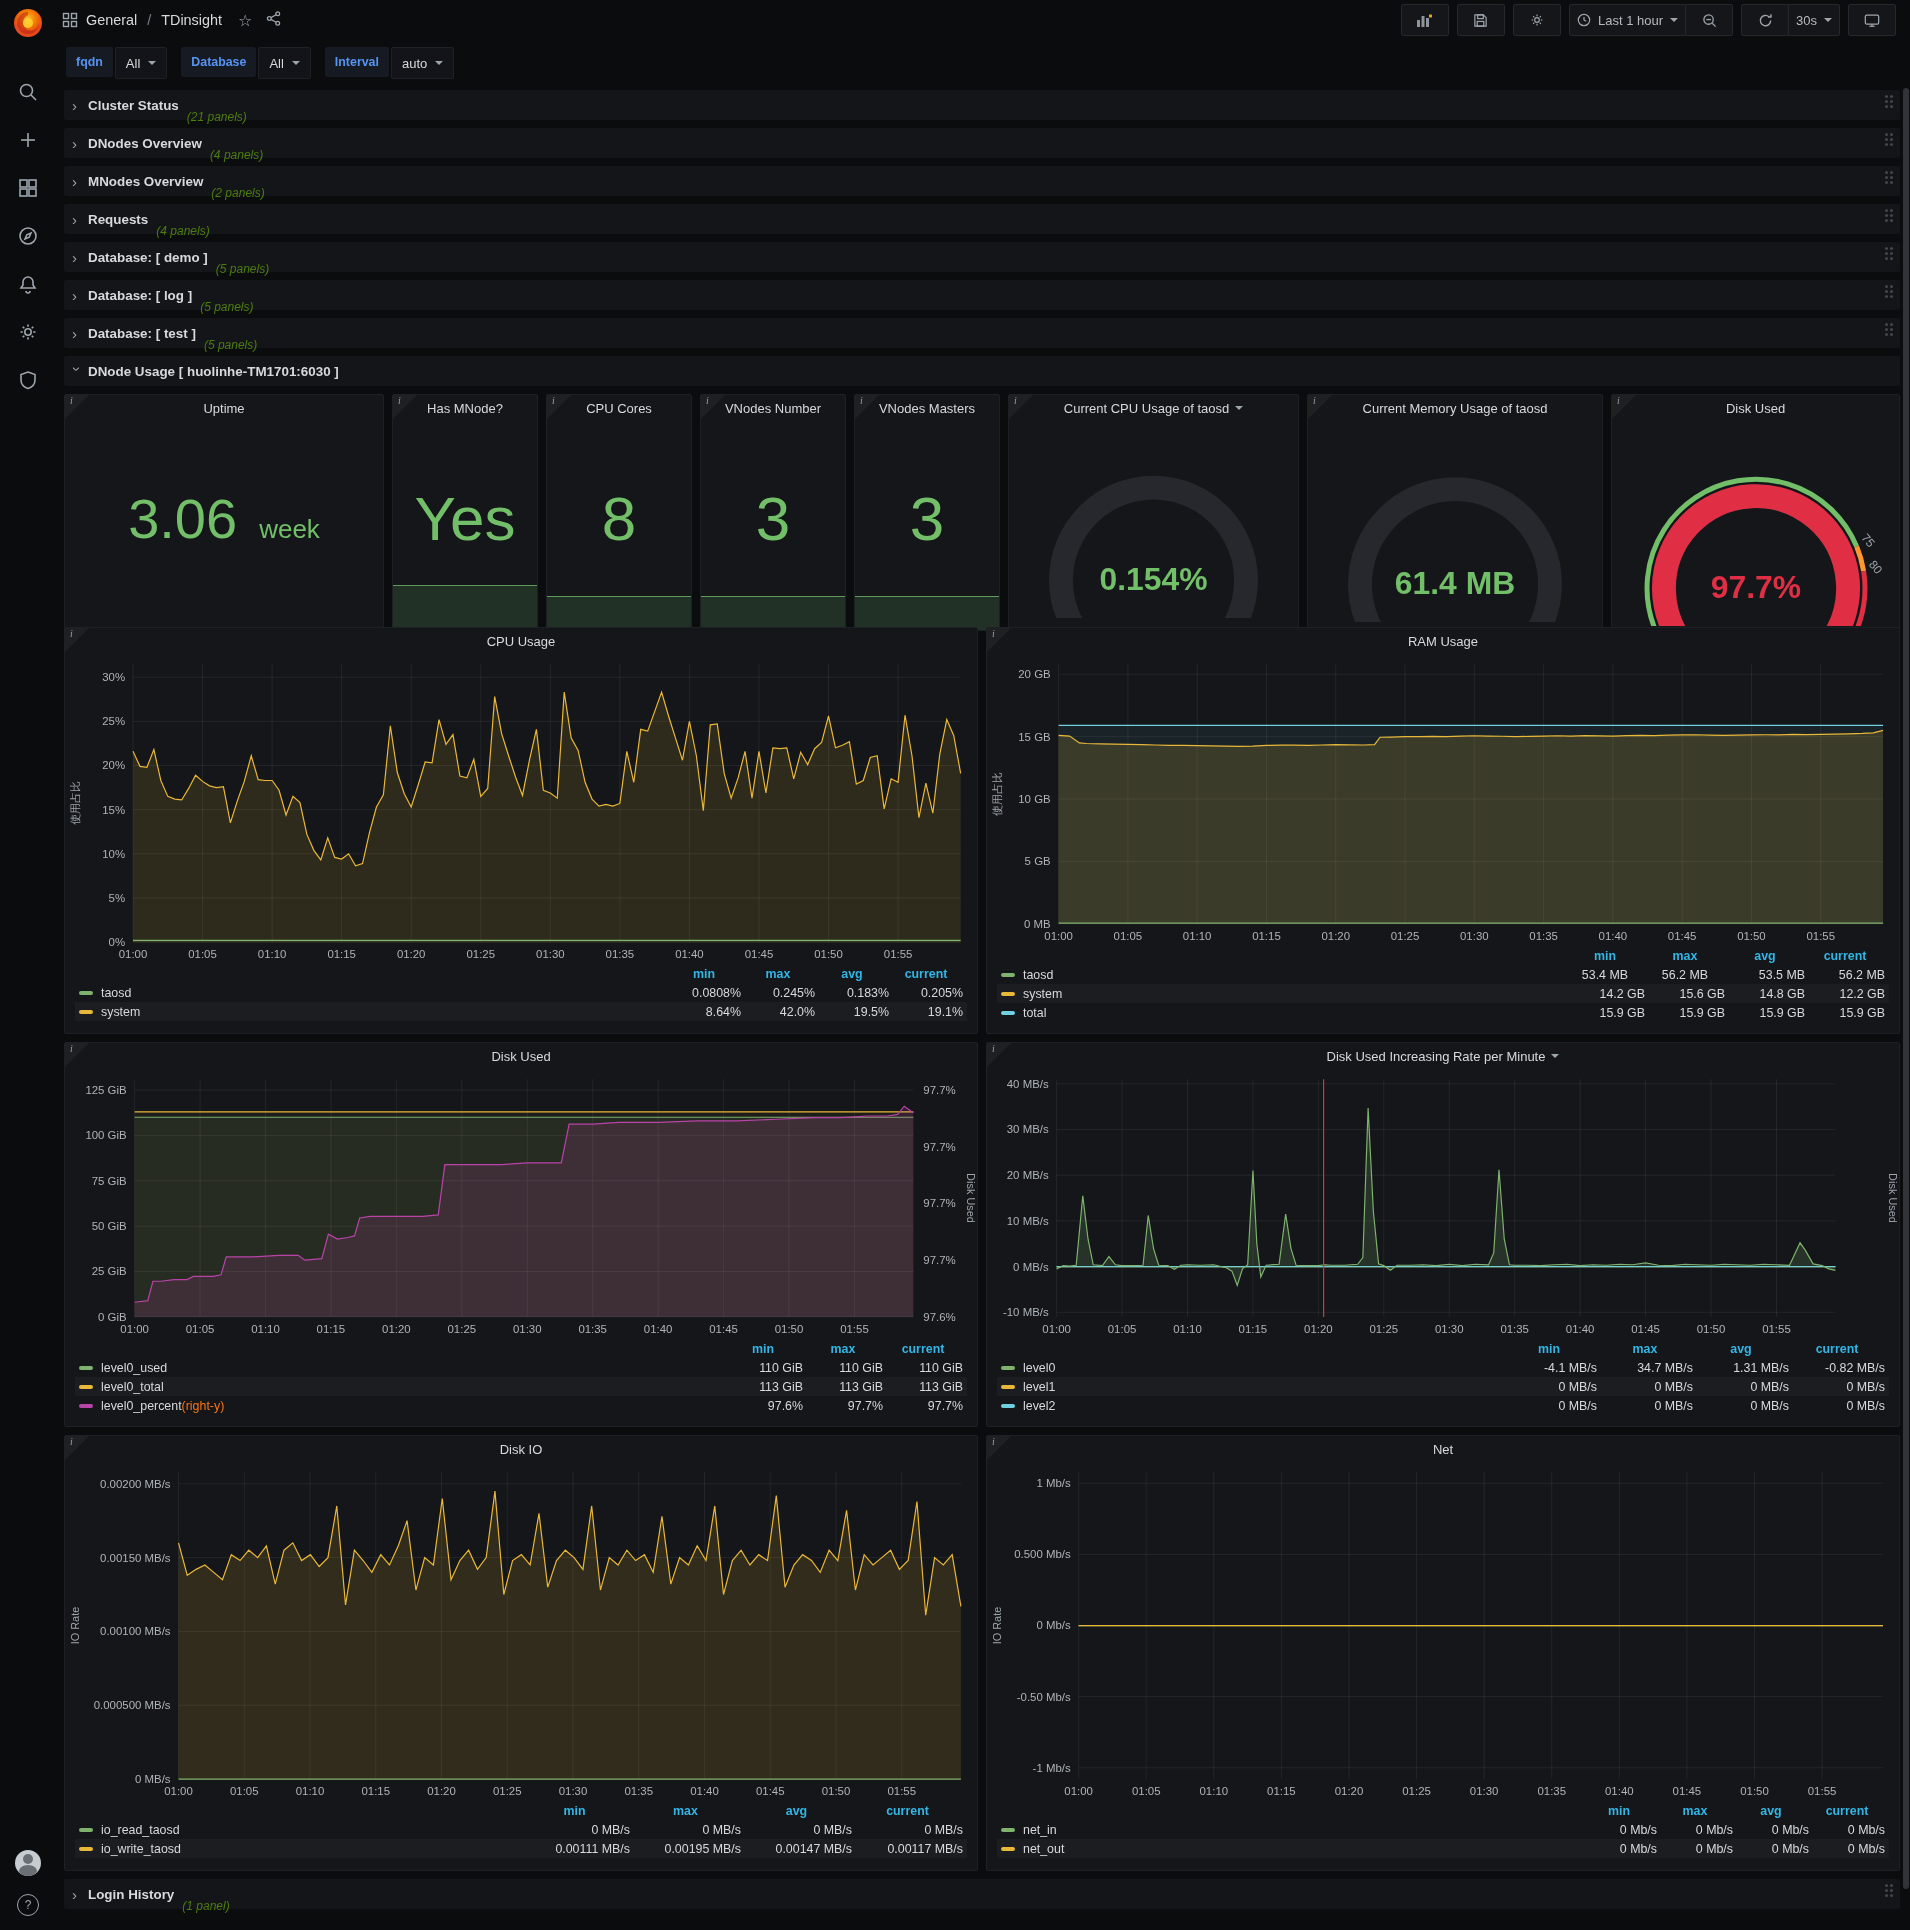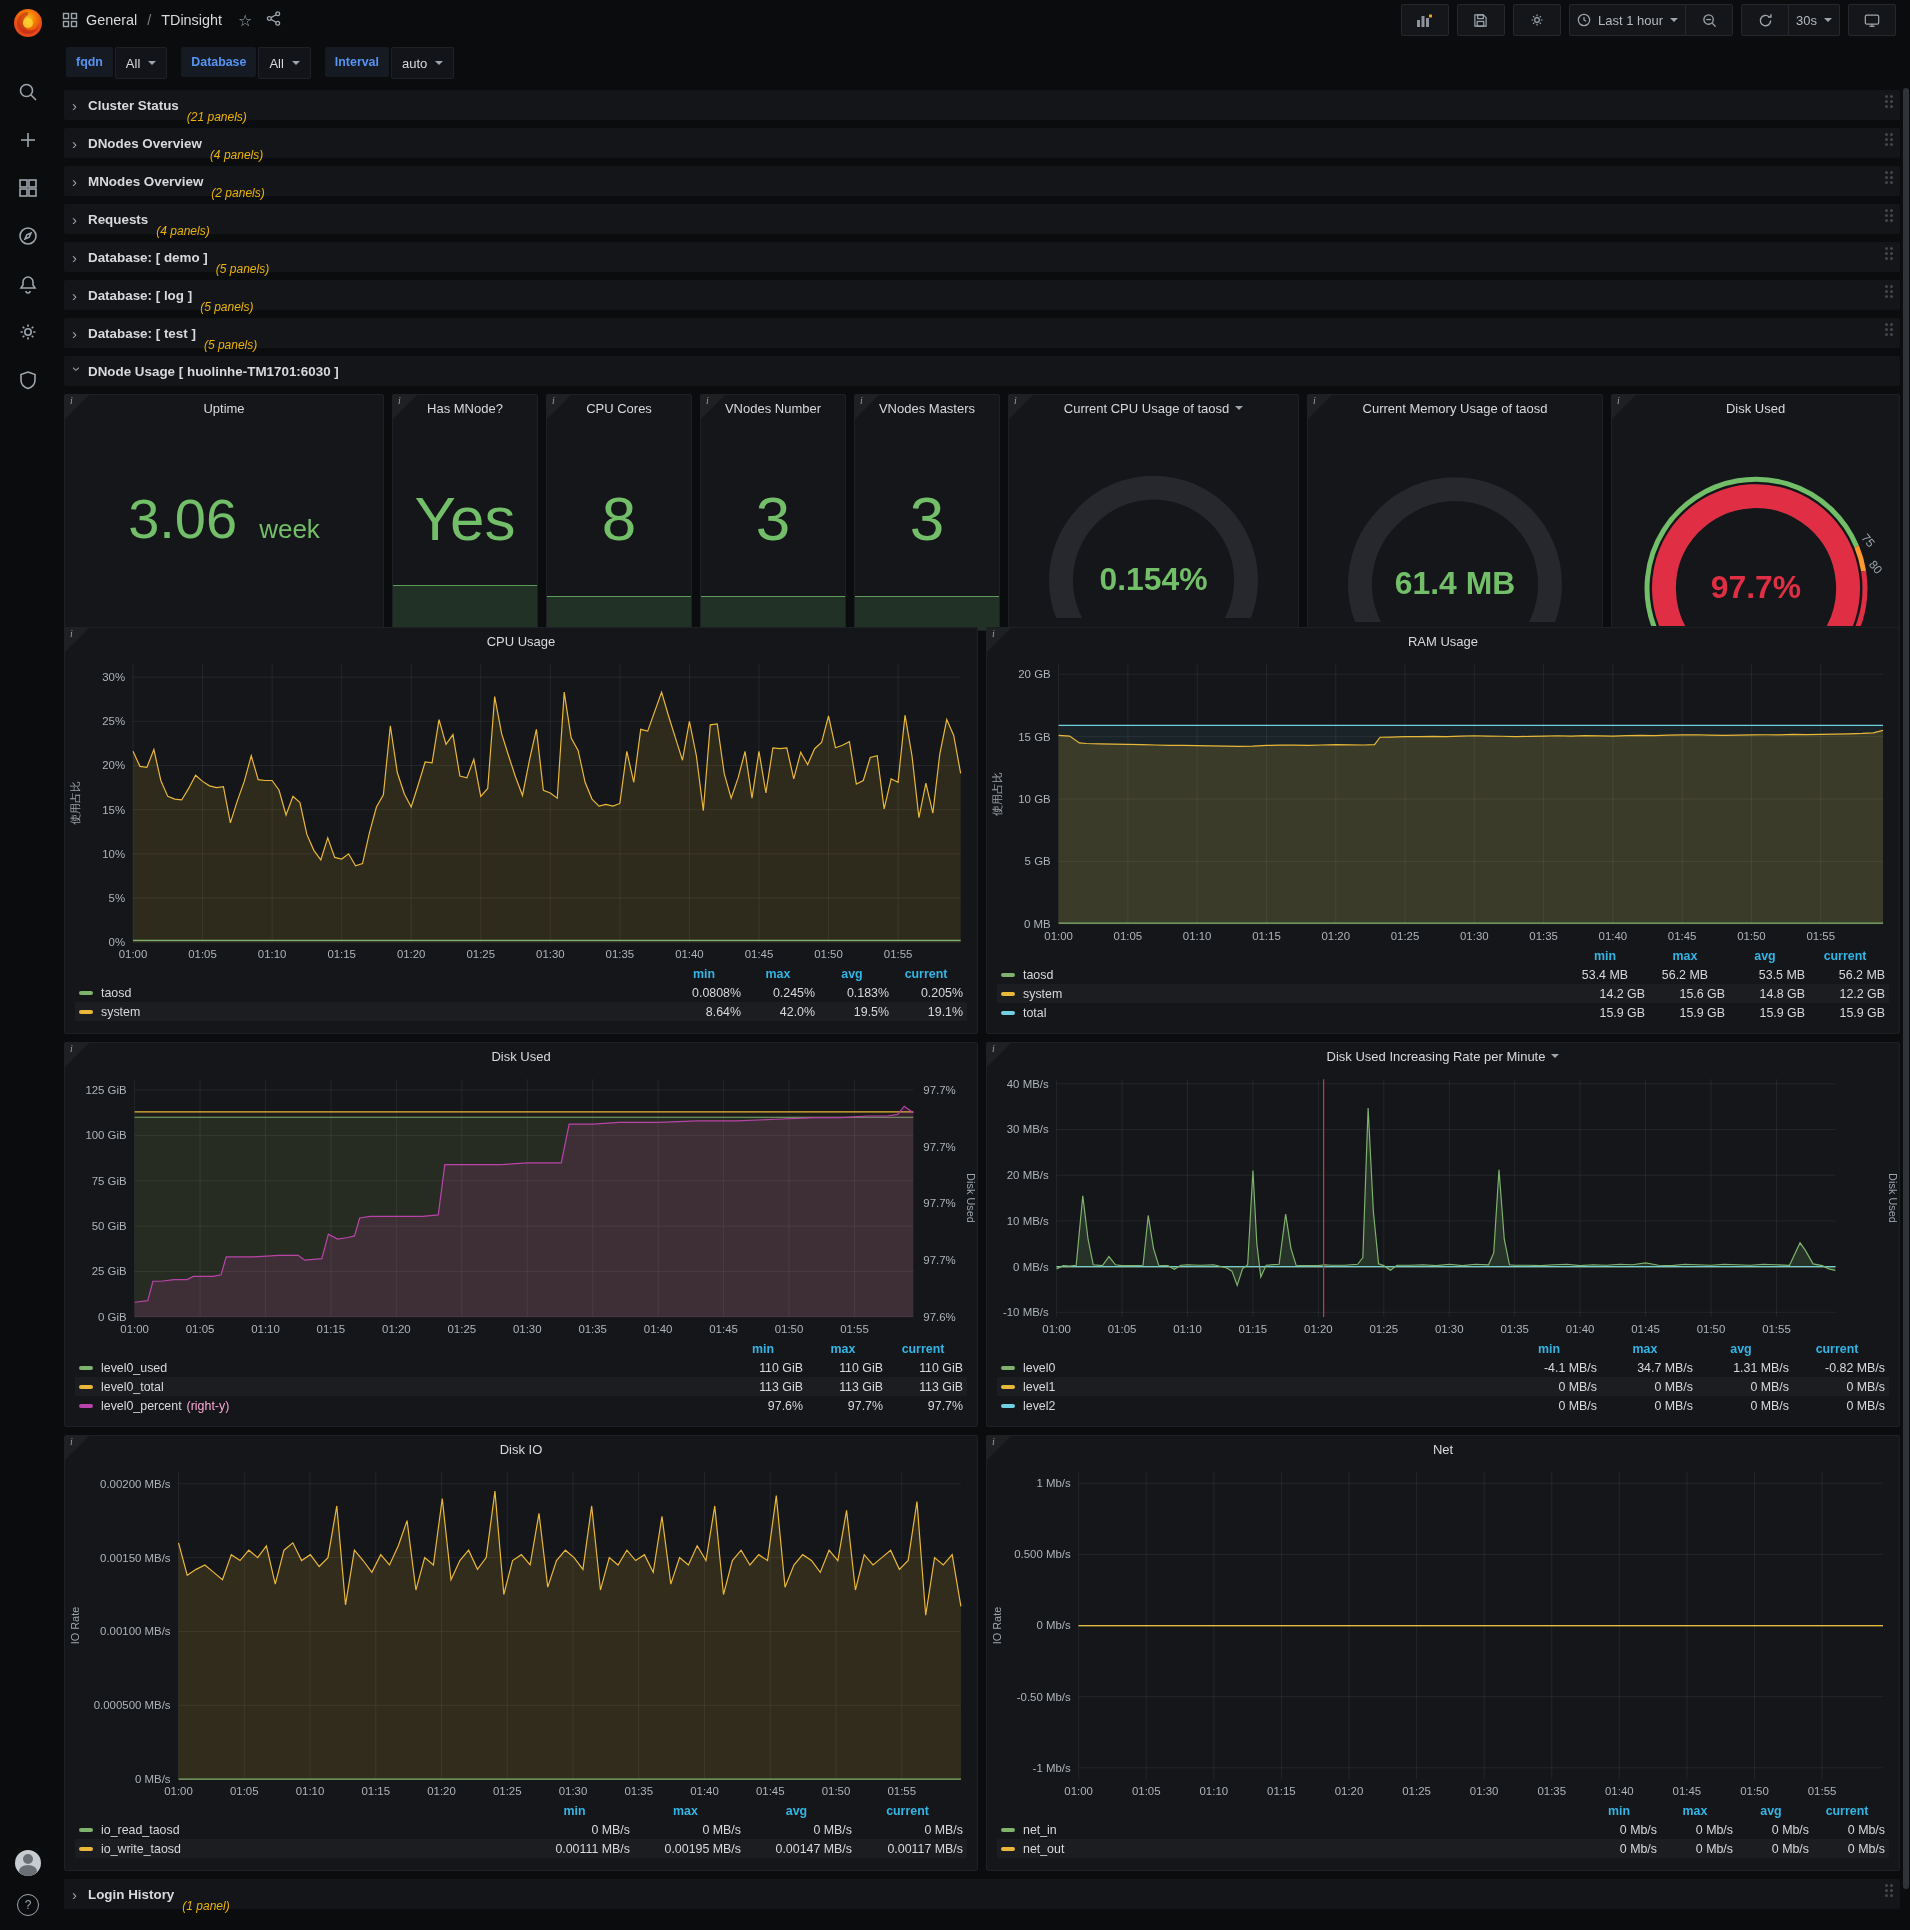--- a/index.html
+++ b/index.html
@@ -31,21 +31,21 @@
   .caret{width:0;height:0;border-left:4px solid transparent;border-right:4px solid transparent;border-top:4px solid #9da5ad;display:inline-block;}
   
   .subnav{height:42px;display:flex;align-items:center;gap:14px;padding:2px 14px 4px 10px;flex:none;}
   .vargrp{display:flex;gap:2px;}
   .varlabel{background:#151a23;color:#5794f2;font-size:12.4px;font-weight:600;height:30px;display:flex;align-items:center;padding:0 10px;border-radius:2px;}
   .varval{background:#121419;border:1px solid #1e2126;color:#d8d9da;font-size:13px;height:30px;display:flex;align-items:center;gap:8px;padding:0 10px;border-radius:2px;cursor:pointer;}
   
   .dash{flex:1;padding:2px 10px 8px 8px;overflow:hidden;position:relative;}
   .row-head{height:30px;background:#131519;border-radius:2px;display:flex;align-items:center;padding:0 10px 0 8px;margin-bottom:8px;cursor:pointer;}
   .row-head b{font-size:13.4px;color:#d8d9da;margin:0 8px 0 6px;}
-  .row-head .cnt{font-size:12px;color:#eab308;font-style:italic;margin-top:24px;}
+  .row-head .cnt{font-size:12px;color:#4d7c0f;font-style:italic;margin-top:24px;}
   .chev{color:#9da5ad;font-size:15px;display:inline-block;width:10px;line-height:1;}
   .chev.down{transform:rotate(90deg);}
   .row-head .grow{flex:1;}
   .dots{width:3px;height:3px;border-radius:50%;background:#43464b;box-shadow:5px 0 0 #43464b,0 5px 0 #43464b,5px 5px 0 #43464b,0 10px 0 #43464b,5px 10px 0 #43464b;margin-top:-10px;}
   
   .panel{background:#141619;border:1px solid #1d2025;border-radius:2px;position:relative;display:flex;flex-direction:column;min-width:0;}
   .phead{height:26px;display:flex;align-items:center;justify-content:center;gap:6px;font-size:13px;color:#d8d9da;flex:none;cursor:pointer;}
   .corner{position:absolute;top:0;left:0;width:0;height:0;border-top:24px solid rgba(255,255,255,0.045);border-right:24px solid transparent;z-index:2;}
   .corner i{position:absolute;top:-24px;left:5px;font-size:10px;color:#9aa0a6;font-style:italic;font-family:"Liberation Serif",serif;}
   .stats-grid{display:grid;grid-template-columns:320px 146px 146px 146px 146px 291px 296px 1fr;gap:8px;height:225px;margin-bottom:8px;}
@@ -56,21 +56,21 @@
   .stat-val .u{font-size:26px;}
   .spark{position:absolute;left:0;right:0;bottom:0;background:rgba(115,191,105,0.16);border-top:1px solid rgba(115,191,105,0.75);}
   .gauge-body{flex:1;}
   .charts-grid{display:grid;grid-template-columns:1fr 1fr;gap:8px;margin-bottom:8px;}
   .plot{display:block;width:100%;}
   .legend{padding:0 10px 6px 10px;font-size:12.4px;flex:none;}
   .lg-row{display:flex;align-items:center;padding:2.5px 4px;border-radius:1px;}
   .lg-row.alt{background:rgba(255,255,255,0.03);}
   .lg-sw{width:14px;height:4px;border-radius:2px;margin-right:8px;flex:none;}
   .lg-name{color:#d8d9da;}
-  .lg-note{color:#f9a8d4;margin-left:5px;}
+  .lg-note{color:#f97316;}
   .lg-grow{flex:1;}
   .lg-cell{text-align:right;color:#d8d9da;flex:none;}
   .lg-head .lg-cell{color:#33b5e5;font-weight:700;text-align:center;}
   svg text{font-family:"Liberation Sans","DejaVu Sans",sans-serif;}
   .scrollbar{position:absolute;right:0;top:84px;width:8px;height:1847px;}
   .scrollbar .thumb{position:absolute;left:1px;top:4px;width:6px;height:1801px;background:#303338;border-radius:3px;}
 </style>
 </head>
 <body>
 

